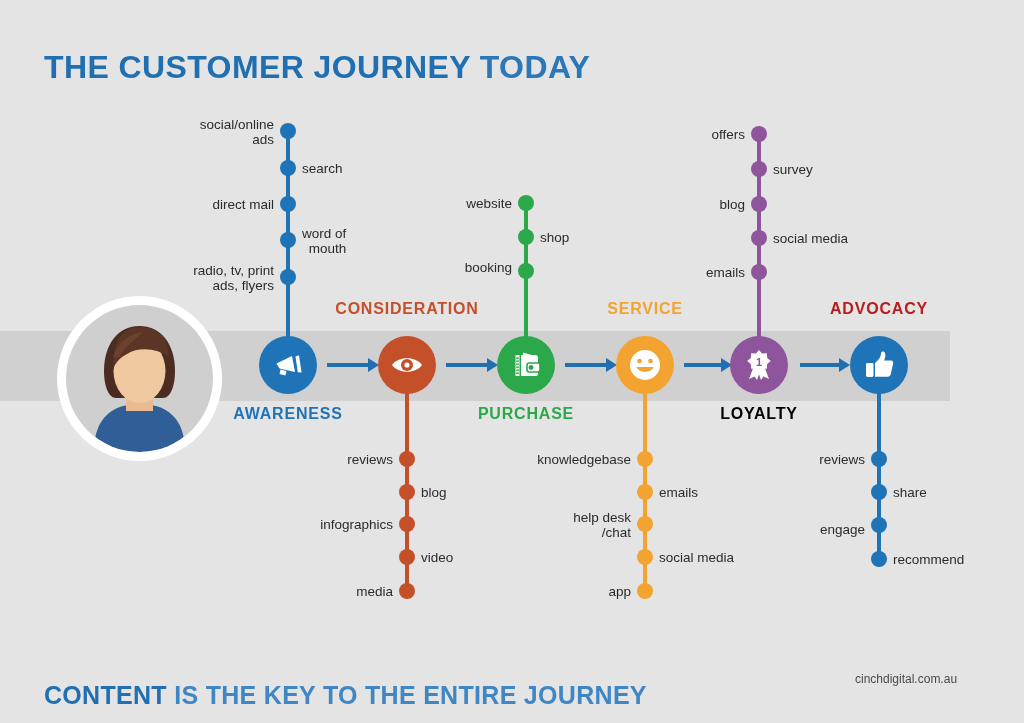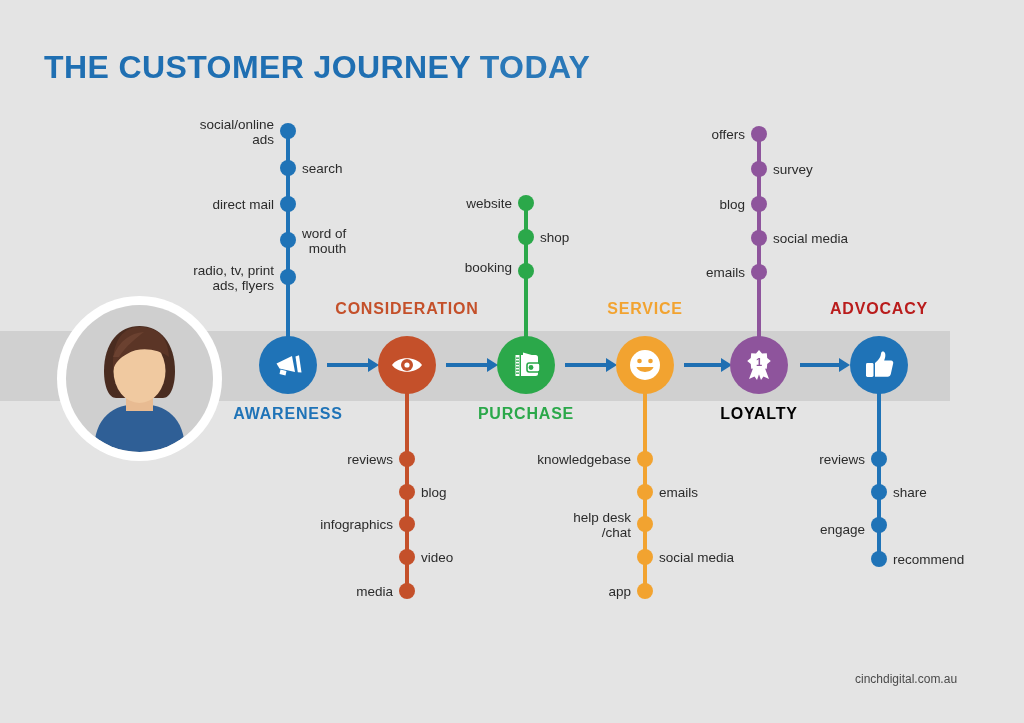--- a/index.html
+++ b/index.html
@@ -378,16 +378,19 @@
       <div class="arrow" style="left: 684px; width: 48px;">
         <div class="shaft" style="width: 38px; background: rgb(31, 111, 178);"></div>
         <div class="head" style="left: 37px; border-left-color: rgb(31, 111, 178);"></div>
       </div>
       <div class="arrow" style="left: 800px; width: 50px;">
         <div class="shaft" style="width: 40px; background: rgb(31, 111, 178);"></div>
         <div class="head" style="left: 39px; border-left-color: rgb(31, 111, 178);"></div>
       </div>
     </div>
 
+  <h2 id="footer-title">
+    <span class="strong">CONTENT</span><span> IS THE KEY TO THE ENTIRE JOURNEY</span>
+  </h2>
 
   <div id="attribution">cinchdigital.com.au</div>
 
 </div>
 
 </body></html>

